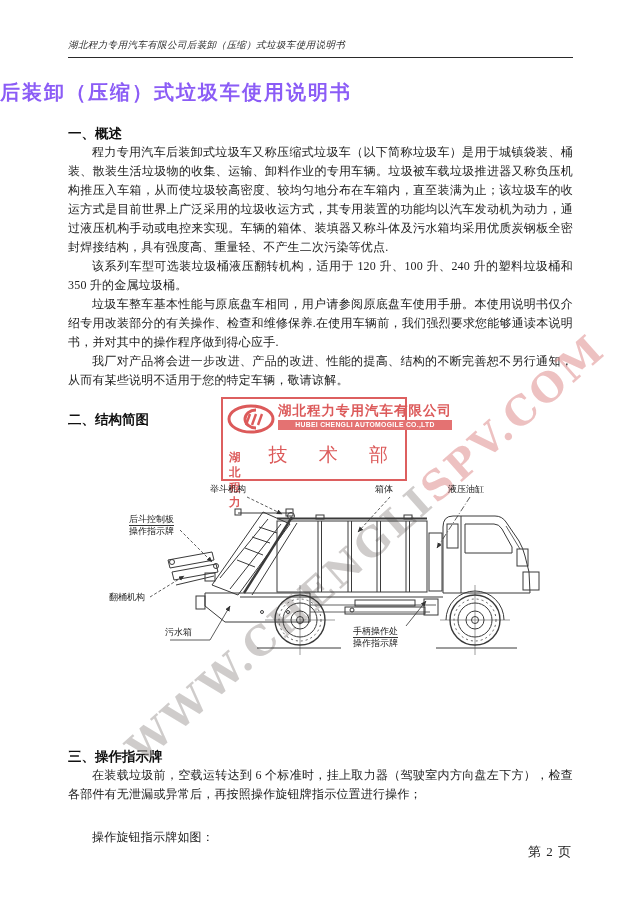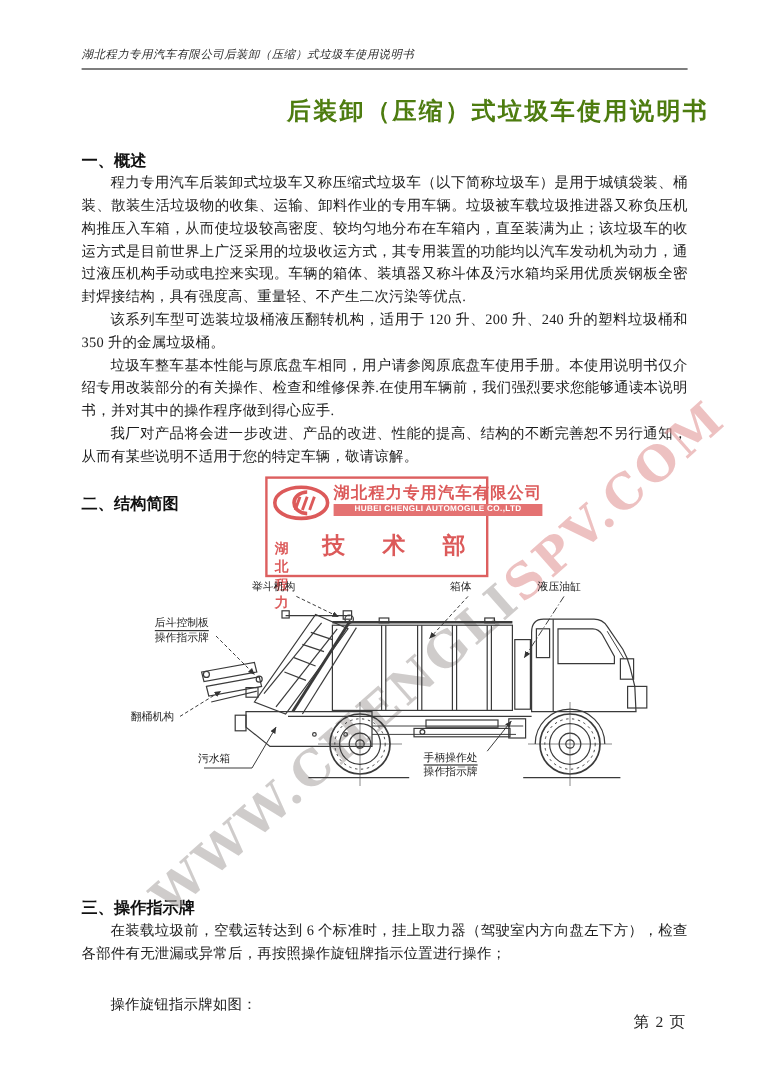--- a/index.html
+++ b/index.html
@@ -8,22 +8,22 @@
     font-family:"Liberation Serif","DejaVu Serif",serif; color:#1c1c1c;
     overflow:hidden; margin:0 auto;
   }
   
   .hdr{
     position:absolute; left:68px; top:39px; width:505px;
     font-size:9.5px; font-style:italic; letter-spacing:.4px; color:#2a2a2a;
     padding-bottom:5px; border-bottom:1.6px solid #2a2a2a; white-space:nowrap;
   }
   .title{
-    position:absolute; left:0; top:79px; width:591px; text-align:right;
-    font-size:20px; font-weight:bold; letter-spacing:2px; color:#4d7c0f;
+    position:absolute; left:0; top:79px; width:591px; text-align:left;
+    font-size:20px; font-weight:bold; letter-spacing:2px; color:#8b5cf6;
   }
   
   .block{ position:absolute; left:68px; width:505px; }
   .sec-h{ font-size:13.5px; font-weight:bold; line-height:19px; color:#111;font-family:Liberation Serif, serif;}
   .block p{
     margin:0; font-size:12px; line-height:19px; text-align:justify;
     text-indent:2em; letter-spacing:.2px;
   }
   .gap-top{ margin-top:24px !important; }
   
@@ -39,21 +39,21 @@
     white-space:nowrap; line-height:16px; font-family:"Liberation Sans",sans-serif;
   }
   .stamp-en{
     margin-top:1px; background:#e47272; color:#fff; font-weight:bold;
     font-size:6.8px; letter-spacing:.3px; text-align:center; line-height:10px;
     font-family:"Liberation Sans",sans-serif; white-space:nowrap;
   }
   .stamp-row2{ display:flex; align-items:baseline; padding:7px 4px 0 6px; }
   .stamp-dept-l{ color:#dc5a5a; font-size:11.5px; font-weight:bold; letter-spacing:2px;
     font-family:"Liberation Sans",sans-serif; }
-  .stamp-dept-r{ color:#dc5a5a; font-size:19px; font-weight:bold; letter-spacing:13px;
+  .stamp-dept-r{ color:#dc5a5a; font-size:19px; font-weight:normal; letter-spacing:13px;
     margin-left:14px; font-family:"Liberation Sans",sans-serif; white-space:nowrap;text-align:center;}
   
   .wm{
     position:absolute; left:62px; top:545px; width:560px; text-align:center;
     transform:rotate(-41.5deg); transform-origin:50% 50%;
     font-size:40px; font-weight:bold; letter-spacing:3px;
     font-family:"DejaVu Serif","Liberation Serif",serif;
     opacity:.55; z-index:1; white-space:nowrap; pointer-events:none;
   }
   .wm .wm-gray{ color:#a9a4a2; }
@@ -75,21 +75,21 @@
 
 <div class="page">
 
   <div class="hdr">湖北程力专用汽车有限公司后装卸（压缩）式垃圾车使用说明书</div>
 
   <div class="title">后装卸（压缩）式垃圾车使用说明书</div>
 
   <div class="block" style="top:124px;">
     <div class="sec-h">一、概述</div>
     <p>程力专用汽车后装卸式垃圾车又称压缩式垃圾车（以下简称垃圾车）是用于城镇袋装、桶装、散装生活垃圾物的收集、运输、卸料作业的专用车辆。垃圾被车载垃圾推进器又称负压机构推压入车箱，从而使垃圾较高密度、较均匀地分布在车箱内，直至装满为止；该垃圾车的收运方式是目前世界上广泛采用的垃圾收运方式，其专用装置的功能均以汽车发动机为动力，通过液压机构手动或电控来实现。车辆的箱体、装填器又称斗体及污水箱均采用优质炭钢板全密封焊接结构，具有强度高、重量轻、不产生二次污染等优点.</p>
-    <p>该系列车型可选装垃圾桶液压翻转机构，适用于 120 升、200 升、240 升的塑料垃圾桶和 350 升的金属垃圾桶。</p>
+    <p>该系列车型可选装垃圾桶液压翻转机构，适用于 120 升、100 升、240 升的塑料垃圾桶和 350 升的金属垃圾桶。</p>
     <p>垃圾车整车基本性能与原底盘车相同，用户请参阅原底盘车使用手册。本使用说明书仅介绍专用改装部分的有关操作、检查和维修保养.在使用车辆前，我们强烈要求您能够通读本说明书，并对其中的操作程序做到得心应手.</p>
     <p>我厂对产品将会进一步改进、产品的改进、性能的提高、结构的不断完善恕不另行通知，从而有某些说明不适用于您的特定车辆，敬请谅解。</p>
   </div>
 
   <div class="block" style="top:410px;">
     <div class="sec-h">二、结构简图</div>
   </div>
 
   <div class="wm">
     <span class="wm-gray">WWW.CHENGLI</span><span class="wm-pink">SPV.COM</span>

